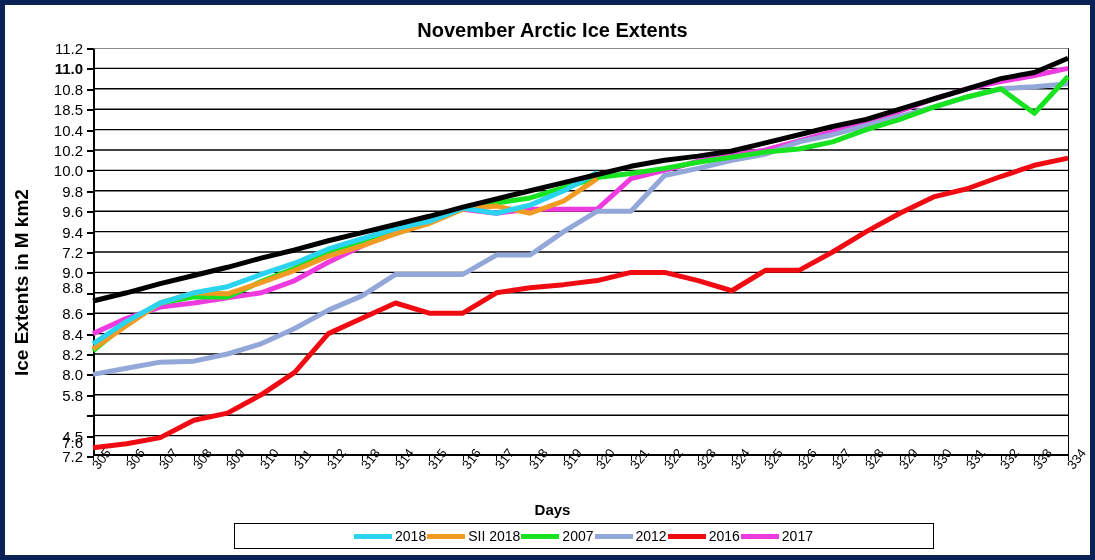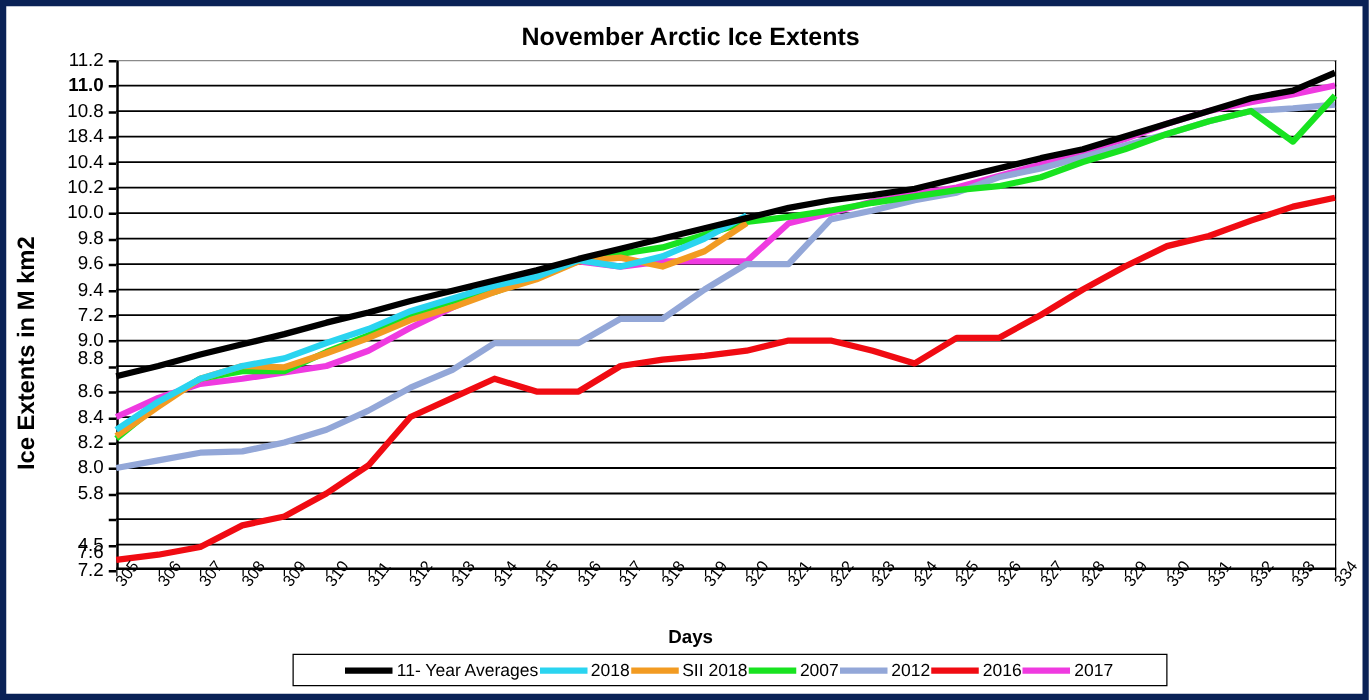--- a/index.html
+++ b/index.html
@@ -43,21 +43,21 @@
 
   <div id="ylabel">Ice Extents in M km2</div>
 
   <div class="yticks">
       <div class="ytick" style="top: 0px;">11.2</div>
       <div class="ytickmark" style="top: 0px;"></div>
       <div class="ytick" style="top: 20.4px; font-weight: bold;">11.0</div>
       <div class="ytickmark" style="top: 20.4px;"></div>
       <div class="ytick" style="top: 40.8px;">10.8</div>
       <div class="ytickmark" style="top: 40.8px;"></div>
-      <div class="ytick" style="top: 61.2px;">18.4</div>
+      <div class="ytick" style="top: 61.2px;">18.5</div>
       <div class="ytickmark" style="top: 61.2px;"></div>
       <div class="ytick" style="top: 81.6px;">10.4</div>
       <div class="ytickmark" style="top: 81.6px;"></div>
       <div class="ytick" style="top: 102px; text-align: center;">10.2</div>
       <div class="ytickmark" style="top: 102px;"></div>
       <div class="ytick" style="top: 122.4px;">10.0</div>
       <div class="ytickmark" style="top: 122.4px;"></div>
       <div class="ytick" style="top: 142.8px;">9.8</div>
       <div class="ytickmark" style="top: 142.8px;"></div>
       <div class="ytick" style="top: 163.2px;">9.6</div>
@@ -182,24 +182,20 @@
       <div class="xtickmark" style="left: 941.379px;"></div>
       <div class="xtick" style="left: 937.379px; top: 7px;">333</div>
       <div class="xtickmark" style="left: 975px;"></div>
       <div class="xtick" style="left: 971px; top: 7px;">334</div>
     </div>
 
   <div id="xlabel">Days</div>
 
   <div id="legend">
       <div class="lgitem">
-        <span class="lgswatch" style="background: rgb(0, 0, 0);"></span>
-        <span class="lglabel">11- Year Averages</span>
-      </div>
-      <div class="lgitem">
         <span class="lgswatch" style="background: rgb(42, 212, 240);"></span>
         <span class="lglabel">2018</span>
       </div>
       <div class="lgitem">
         <span class="lgswatch" style="background: rgb(242, 155, 34);"></span>
         <span class="lglabel">SII 2018</span>
       </div>
       <div class="lgitem">
         <span class="lgswatch" style="background: rgb(24, 227, 32);"></span>
         <span class="lglabel">2007</span>

